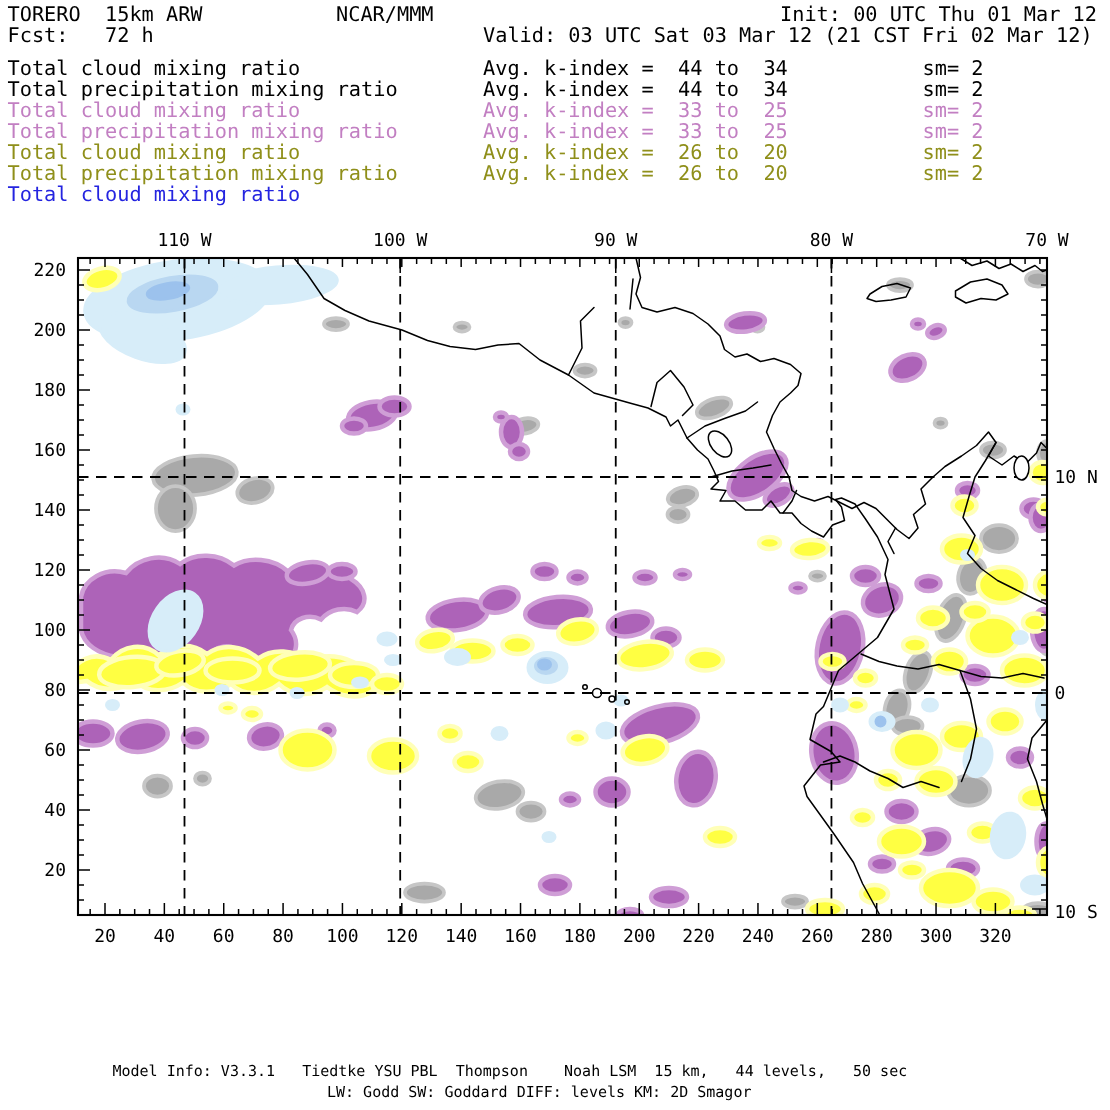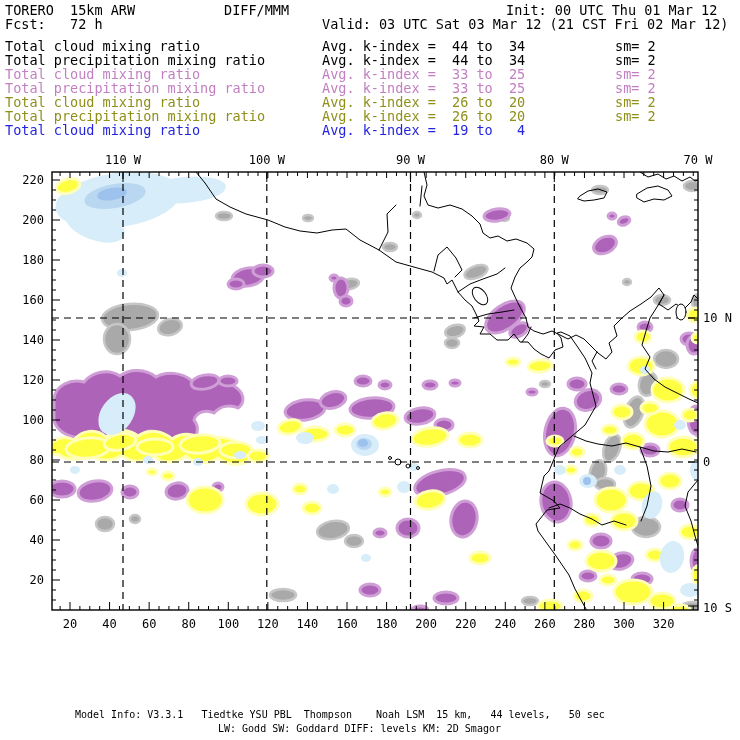--- a/index.html
+++ b/index.html
@@ -9,22 +9,22 @@
   .legend-row{position:absolute;left:0;width:687px;height:14px;}
   .legend-row span{position:absolute;white-space:pre;font-size:13.5px;line-height:14px;}
   .lab{left:5px}.kin{left:322px}.smv{left:615px}
   .foot{font-size:10px;line-height:13px;}
   svg{position:absolute;left:0;top:0;}
 </style>
 </head>
 <body>
 
 <div class="t" style="left:5px;top:3px">TORERO  15km ARW</div>
-<div class="t" style="left:224px;top:3px">DIFF/MMM</div>
-<div class="t" style="left:506px;top:3px">Init: 00 UTC Thu 01 Mar 12</div>
+<div class="t" style="left:224px;top:3px">NCAR/MMM</div>
+<div class="t" style="left:520px;top:3px">Init: 00 UTC Thu 01 Mar 12</div>
 <div class="t" style="left:5px;top:17px">Fcst:   72 h</div>
 <div class="t" style="left:322px;top:17px">Valid: 03 UTC Sat 03 Mar 12 (21 CST Fri 02 Mar 12)</div>
 
 <div class="legend-row" style="top: 39px; color: rgb(0, 0, 0);">
   <span class="lab">Total cloud mixing ratio</span>
   <span class="kin">Avg. k-index =  44 to  34</span>
   <span class="smv">sm= 2</span>
 </div>
 <div class="legend-row" style="top: 53px; color: rgb(0, 0, 0);">
   <span class="lab">Total precipitation mixing ratio</span>
@@ -46,21 +46,20 @@
   <span class="kin">Avg. k-index =  26 to  20</span>
   <span class="smv">sm= 2</span>
 </div>
 <div class="legend-row" style="top: 109px; color: rgb(143, 143, 26);">
   <span class="lab">Total precipitation mixing ratio</span>
   <span class="kin">Avg. k-index =  26 to  20</span>
   <span class="smv">sm= 2</span>
 </div>
 <div class="legend-row" style="top: 123px; color: rgb(36, 36, 224);">
   <span class="lab">Total cloud mixing ratio</span>
-  <span class="kin">Avg. k-index =  19 to   4</span>
   <span class="smv"></span>
 </div>
 
 <svg id="mapsvg" width="740" height="740" viewBox="0 0 740 740">
   <defs>
     <clipPath id="mapclip">
         <rect x="52" y="172" width="646" height="438"></rect>
       </clipPath>
   </defs>
 

